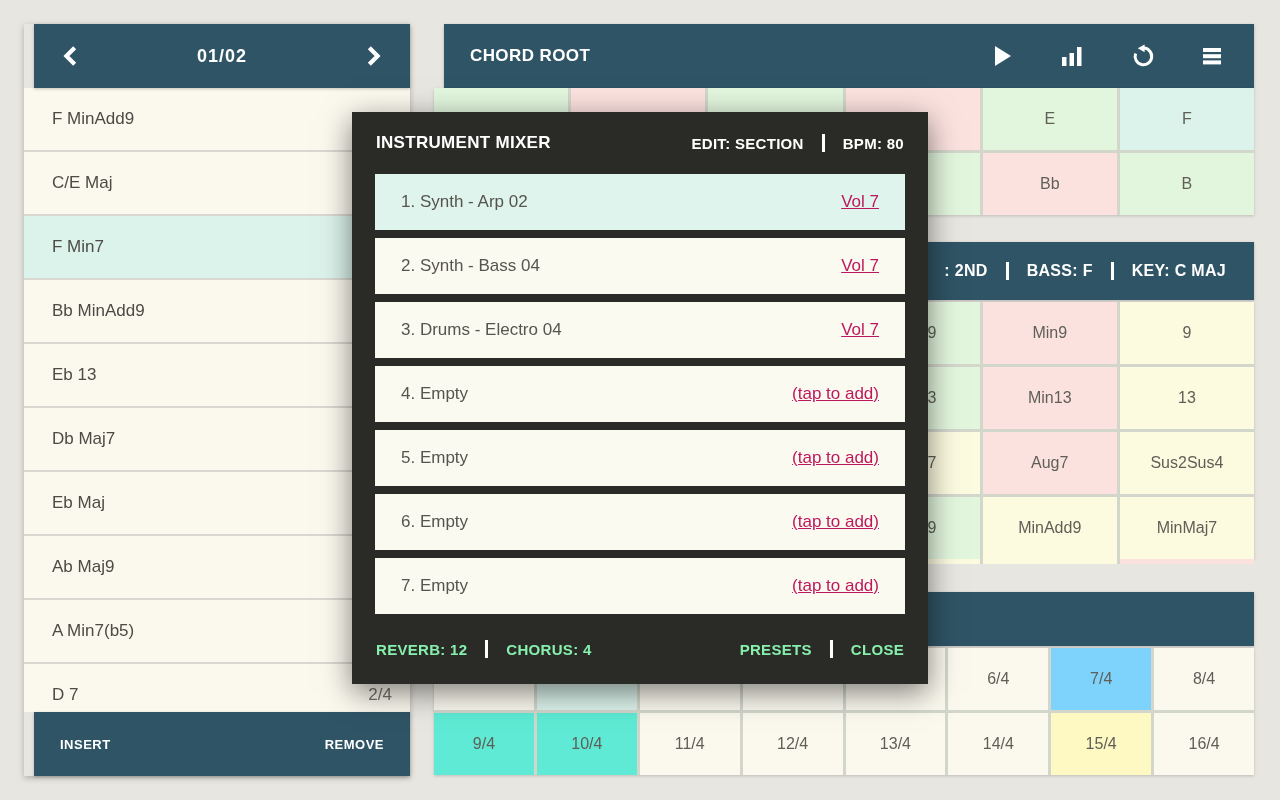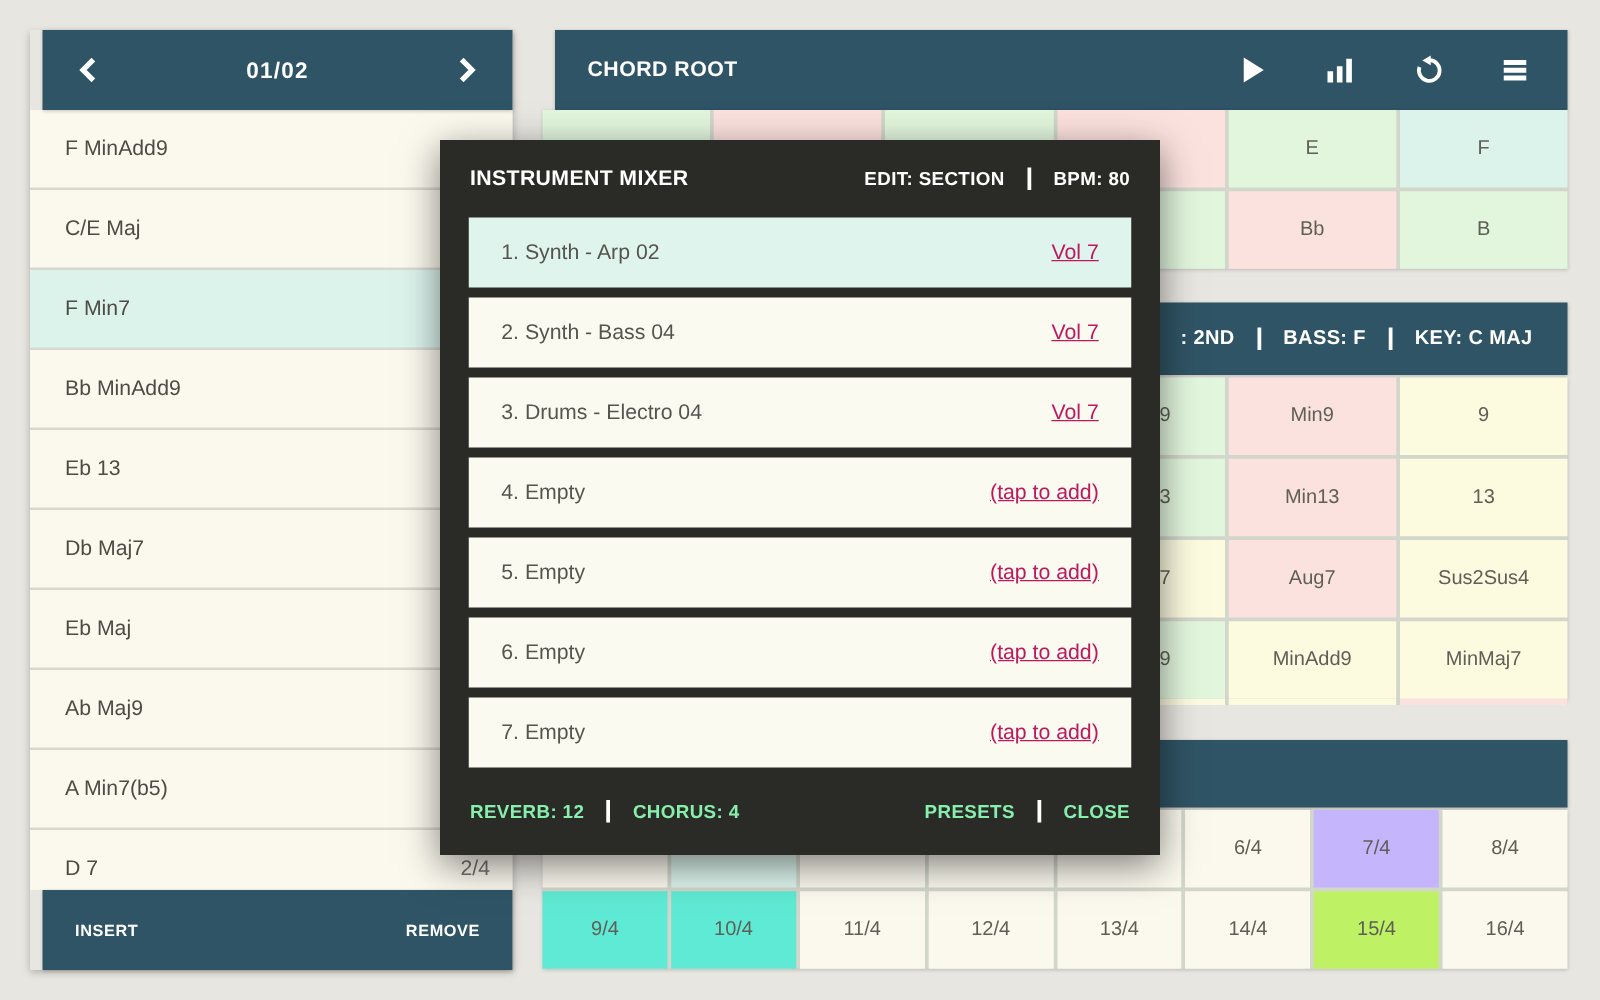--- a/index.html
+++ b/index.html
@@ -222,29 +222,29 @@
       <header class="teal-bar beat-header">
         <span></span>
       </header>
       <div class="grid beat-grid">
           <div class="cell" style="background: rgb(251, 249, 238);">1/4</div>
           <div class="cell" style="background: rgb(220, 243, 236);">2/4</div>
           <div class="cell" style="background: rgb(251, 249, 238);">3/4</div>
           <div class="cell" style="background: rgb(251, 249, 238);">4/4</div>
           <div class="cell" style="background: rgb(251, 249, 238);">5/4</div>
           <div class="cell" style="background: rgb(251, 249, 238);">6/4</div>
-          <div class="cell" style="background: #c4b5fd;">7/4</div>
+          <div class="cell" style="background: #7dd3fc;">7/4</div>
           <div class="cell" style="background: rgb(251, 249, 238);">8/4</div>
           <div class="cell" style="background: #5eead4;">9/4</div>
           <div class="cell" style="background: #5eead4;">10/4</div>
           <div class="cell" style="background: rgb(251, 249, 238);">11/4</div>
           <div class="cell" style="background: rgb(251, 249, 238);">12/4</div>
           <div class="cell" style="background: rgb(251, 249, 238);">13/4</div>
           <div class="cell" style="background: rgb(251, 249, 238);">14/4</div>
-          <div class="cell" style="background: #bef264;">15/4</div>
+          <div class="cell" style="background: #fef9c3;">15/4</div>
           <div class="cell" style="background: rgb(251, 249, 238);">16/4</div>
         </div>
     </section>
 
   </div>
 
   <div class="modal">
     <header class="modal-header">
       <span>INSTRUMENT MIXER</span>
       <div class="right">

